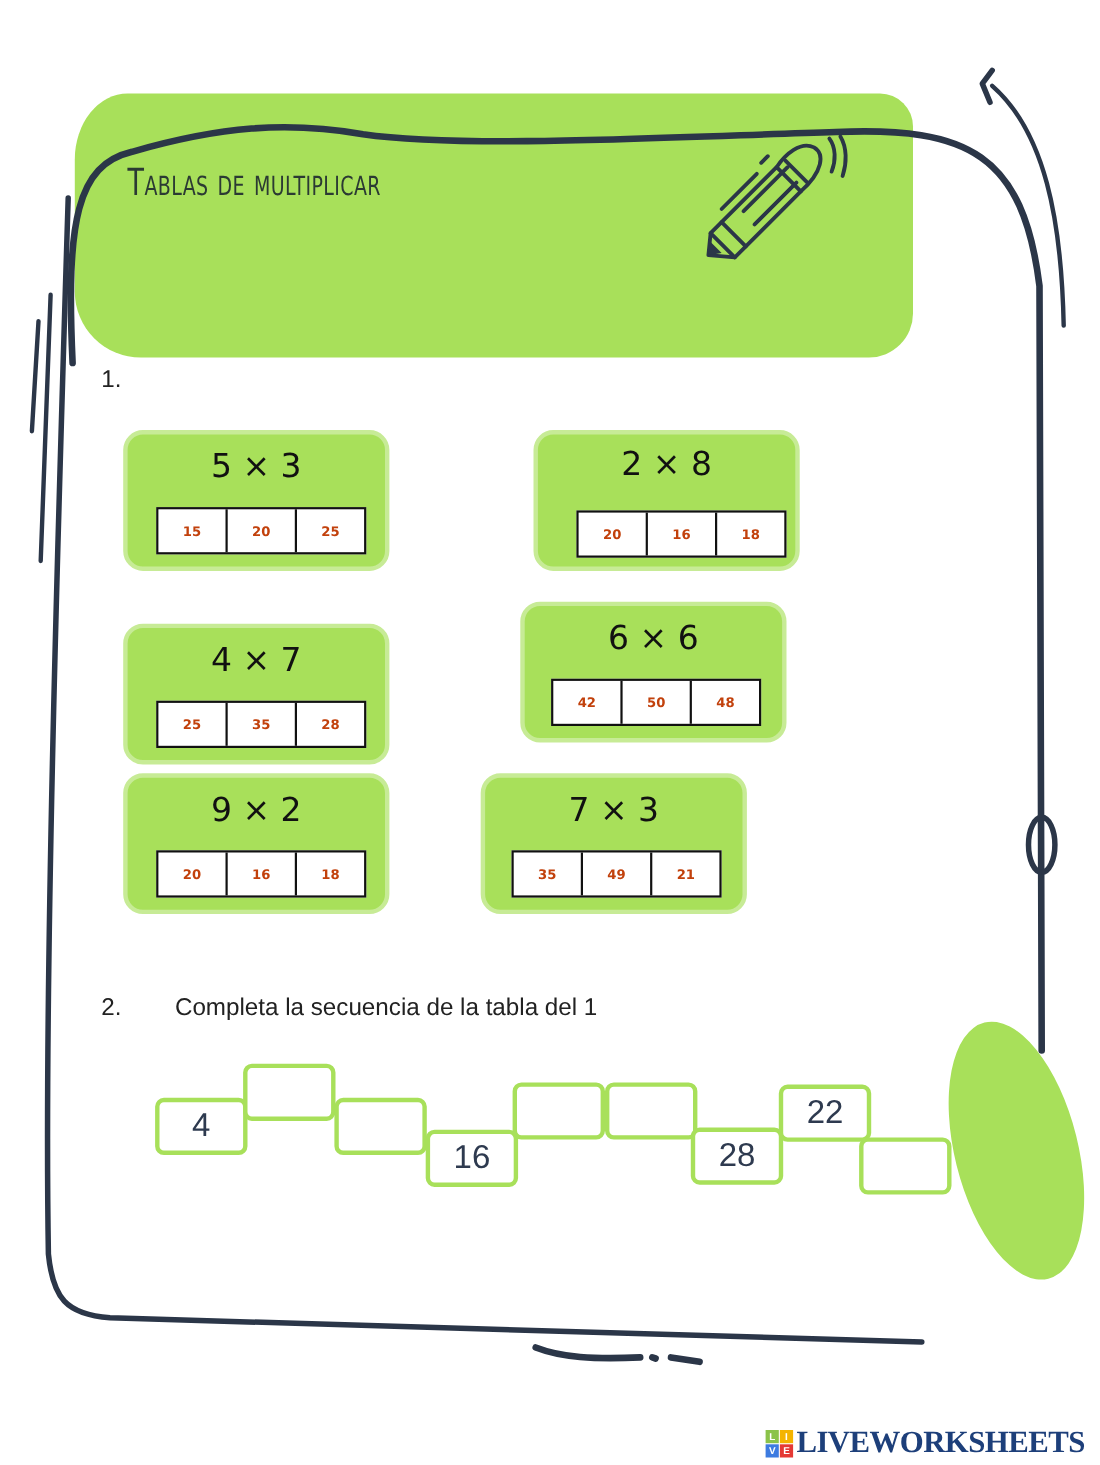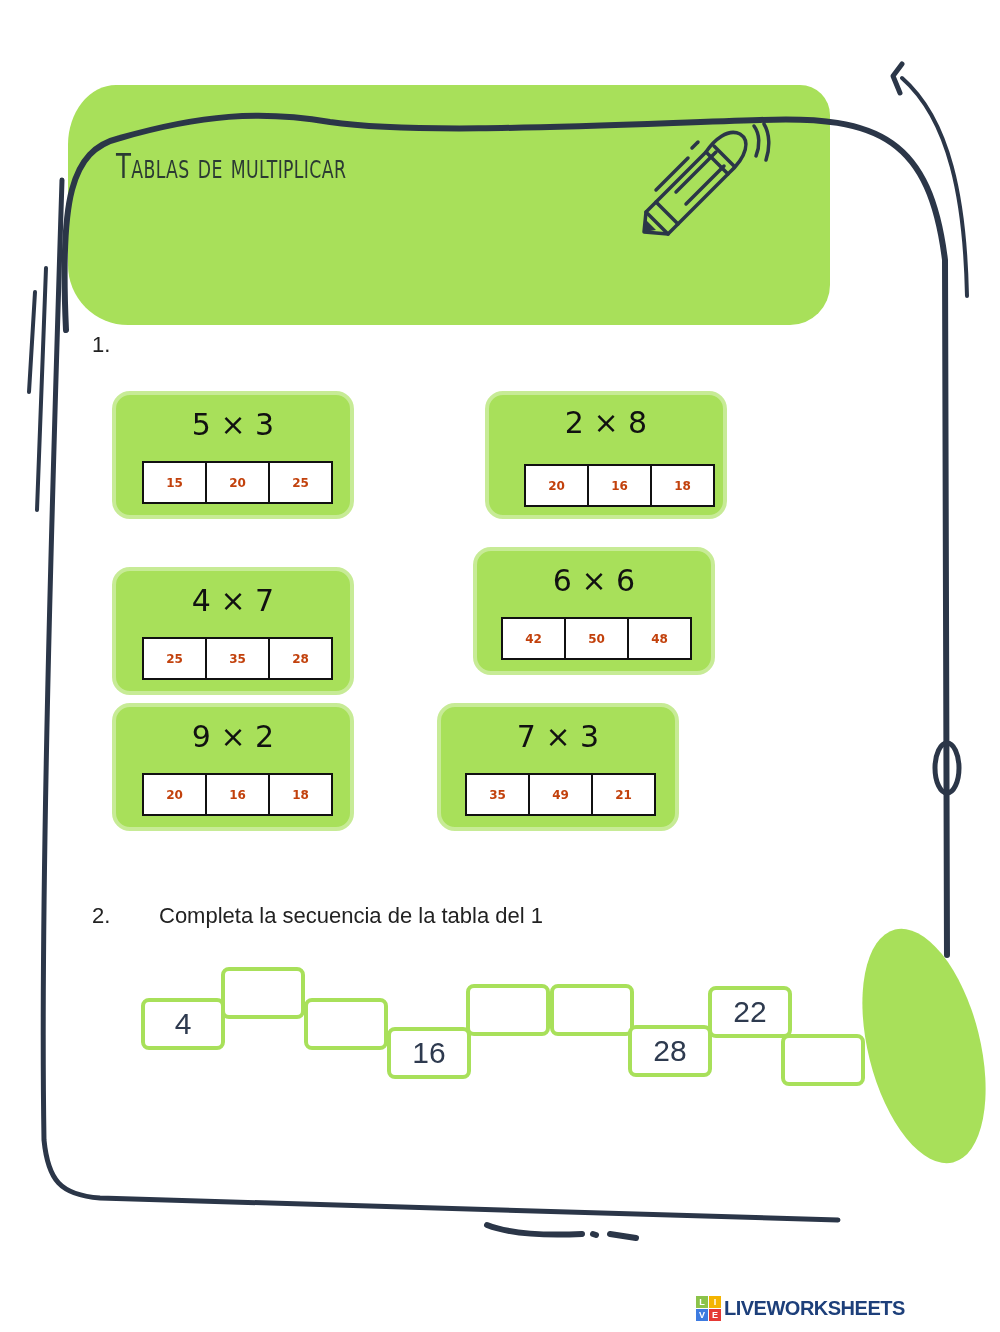--- a/index.html
+++ b/index.html
@@ -65,21 +65,21 @@
     position: absolute; left: 696px; top: 1296px; display: flex; align-items: center;
   }
   .brand .logo {
     display: grid; grid-template-columns: 12px 12px; grid-template-rows: 12px 12px; gap: 1px; margin-right: 3px;
   }
   .brand .logo span {
     font-family: "Liberation Sans", sans-serif; font-size: 9px; font-weight: bold; color: #fff;
     display: flex; align-items: center; justify-content: center;
   }
   .brand .word {
-    font-family: Liberation Sans, sans-serif; font-weight: bold; font-size: 20px; color: #1d3f7a;
+    font-family: Liberation Serif, serif; font-weight: bold; font-size: 28px; color: #1d3f7a;
     letter-spacing: -0.5px;
   }
 </style>
 </head>
 <body>
 
 <div class="header-blob"></div>
 
 <svg class="deco" viewBox="0 0 1000 1332">
 

